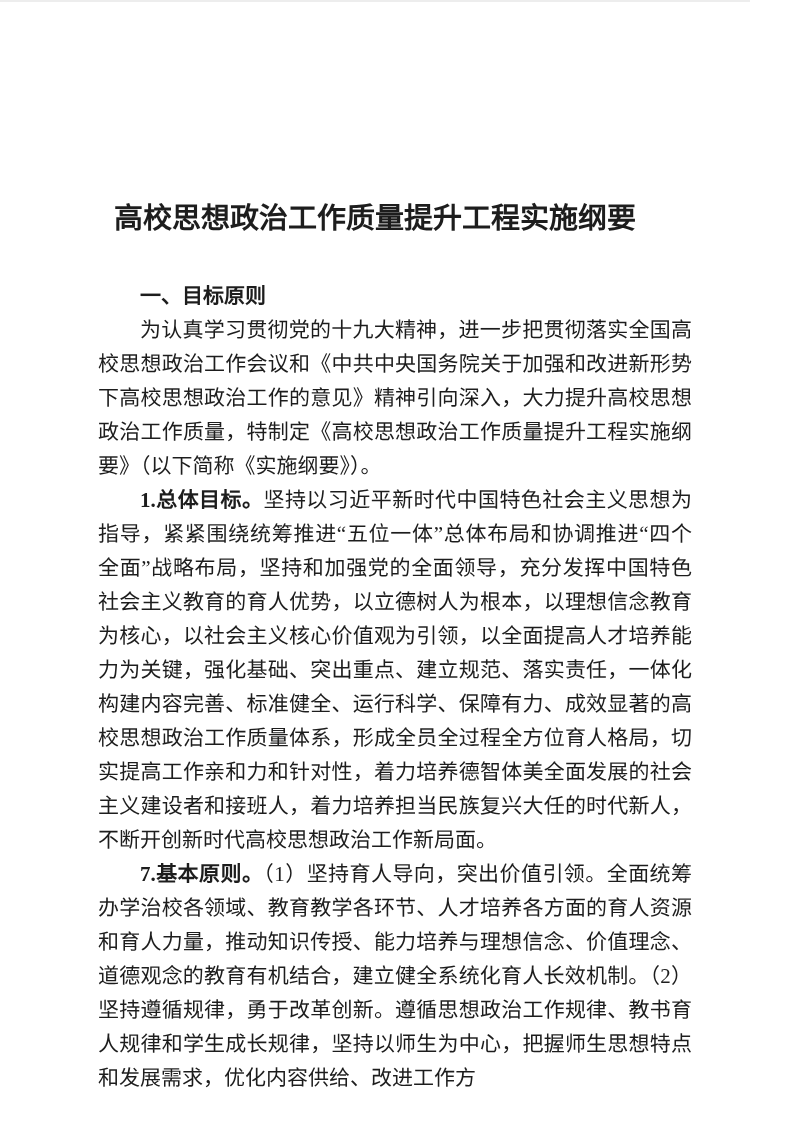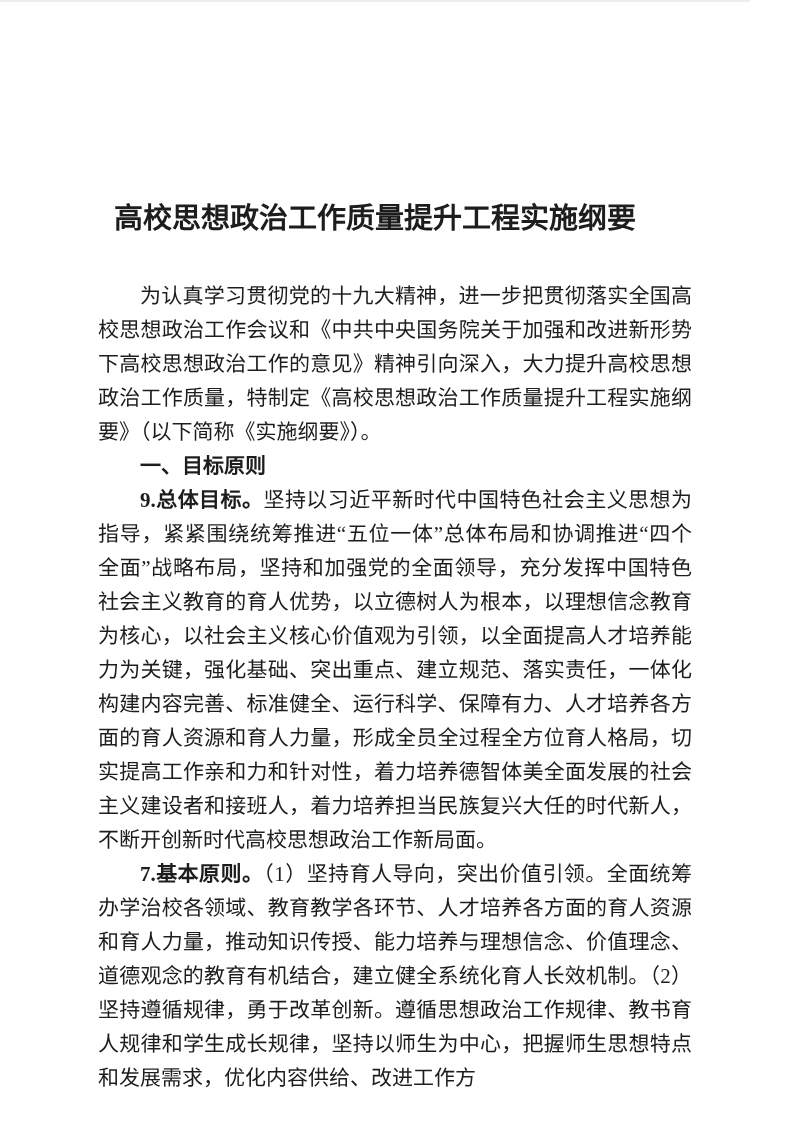--- a/index.html
+++ b/index.html
@@ -45,22 +45,22 @@
 </style>
 </head>
 <body>
 
 <div class="page">
 
   <h1 class="doc-title">高校思想政治工作质量提升工程实施纲要</h1>
 
   <div class="doc-body">
 
+    <p class="para section-heading">一、目标原则</p>
+
     <p class="para">为认真学习贯彻党的十九大精神，进一步把贯彻落实全国高校思想政治工作会议和《中共中央国务院关于加强和改进新形势下高校思想政治工作的意见》精神引向深入，大力提升高校思想政治工作质量，特制定《高校思想政治工作质量提升工程实施纲要》（以下简称《实施纲要》）。</p>
 
-    <p class="para section-heading">一、目标原则</p>
-
-    <p class="para"><span class="lead">9.总体目标。</span><span>坚持以习近平新时代中国特色社会主义思想为指导，紧紧围绕统筹推进“五位一体”总体布局和协调推进“四个全面”战略布局，坚持和加强党的全面领导，充分发挥中国特色社会主义教育的育人优势，以立德树人为根本，以理想信念教育为核心，以社会主义核心价值观为引领，以全面提高人才培养能力为关键，强化基础、突出重点、建立规范、落实责任，一体化构建内容完善、标准健全、运行科学、保障有力、人才培养各方面的育人资源和育人力量，形成全员全过程全方位育人格局，切实提高工作亲和力和针对性，着力培养德智体美全面发展的社会主义建设者和接班人，着力培养担当民族复兴大任的时代新人，不断开创新时代高校思想政治工作新局面。</span></p>
+    <p class="para"><span class="lead">1.总体目标。</span><span>坚持以习近平新时代中国特色社会主义思想为指导，紧紧围绕统筹推进“五位一体”总体布局和协调推进“四个全面”战略布局，坚持和加强党的全面领导，充分发挥中国特色社会主义教育的育人优势，以立德树人为根本，以理想信念教育为核心，以社会主义核心价值观为引领，以全面提高人才培养能力为关键，强化基础、突出重点、建立规范、落实责任，一体化构建内容完善、标准健全、运行科学、保障有力、成效显著的高校思想政治工作质量体系，形成全员全过程全方位育人格局，切实提高工作亲和力和针对性，着力培养德智体美全面发展的社会主义建设者和接班人，着力培养担当民族复兴大任的时代新人，不断开创新时代高校思想政治工作新局面。</span></p>
 
     <p class="para"><span class="lead">7.基本原则。</span><span>（1）坚持育人导向，突出价值引领。全面统筹办学治校各领域、教育教学各环节、人才培养各方面的育人资源和育人力量，推动知识传授、能力培养与理想信念、价值理念、道德观念的教育有机结合，建立健全系统化育人长效机制。（2）坚持遵循规律，勇于改革创新。遵循思想政治工作规律、教书育人规律和学生成长规律，坚持以师生为中心，把握师生思想特点和发展需求，优化内容供给、改进工作方</span></p>
 
   </div>
 </div>
 
 </body></html>

